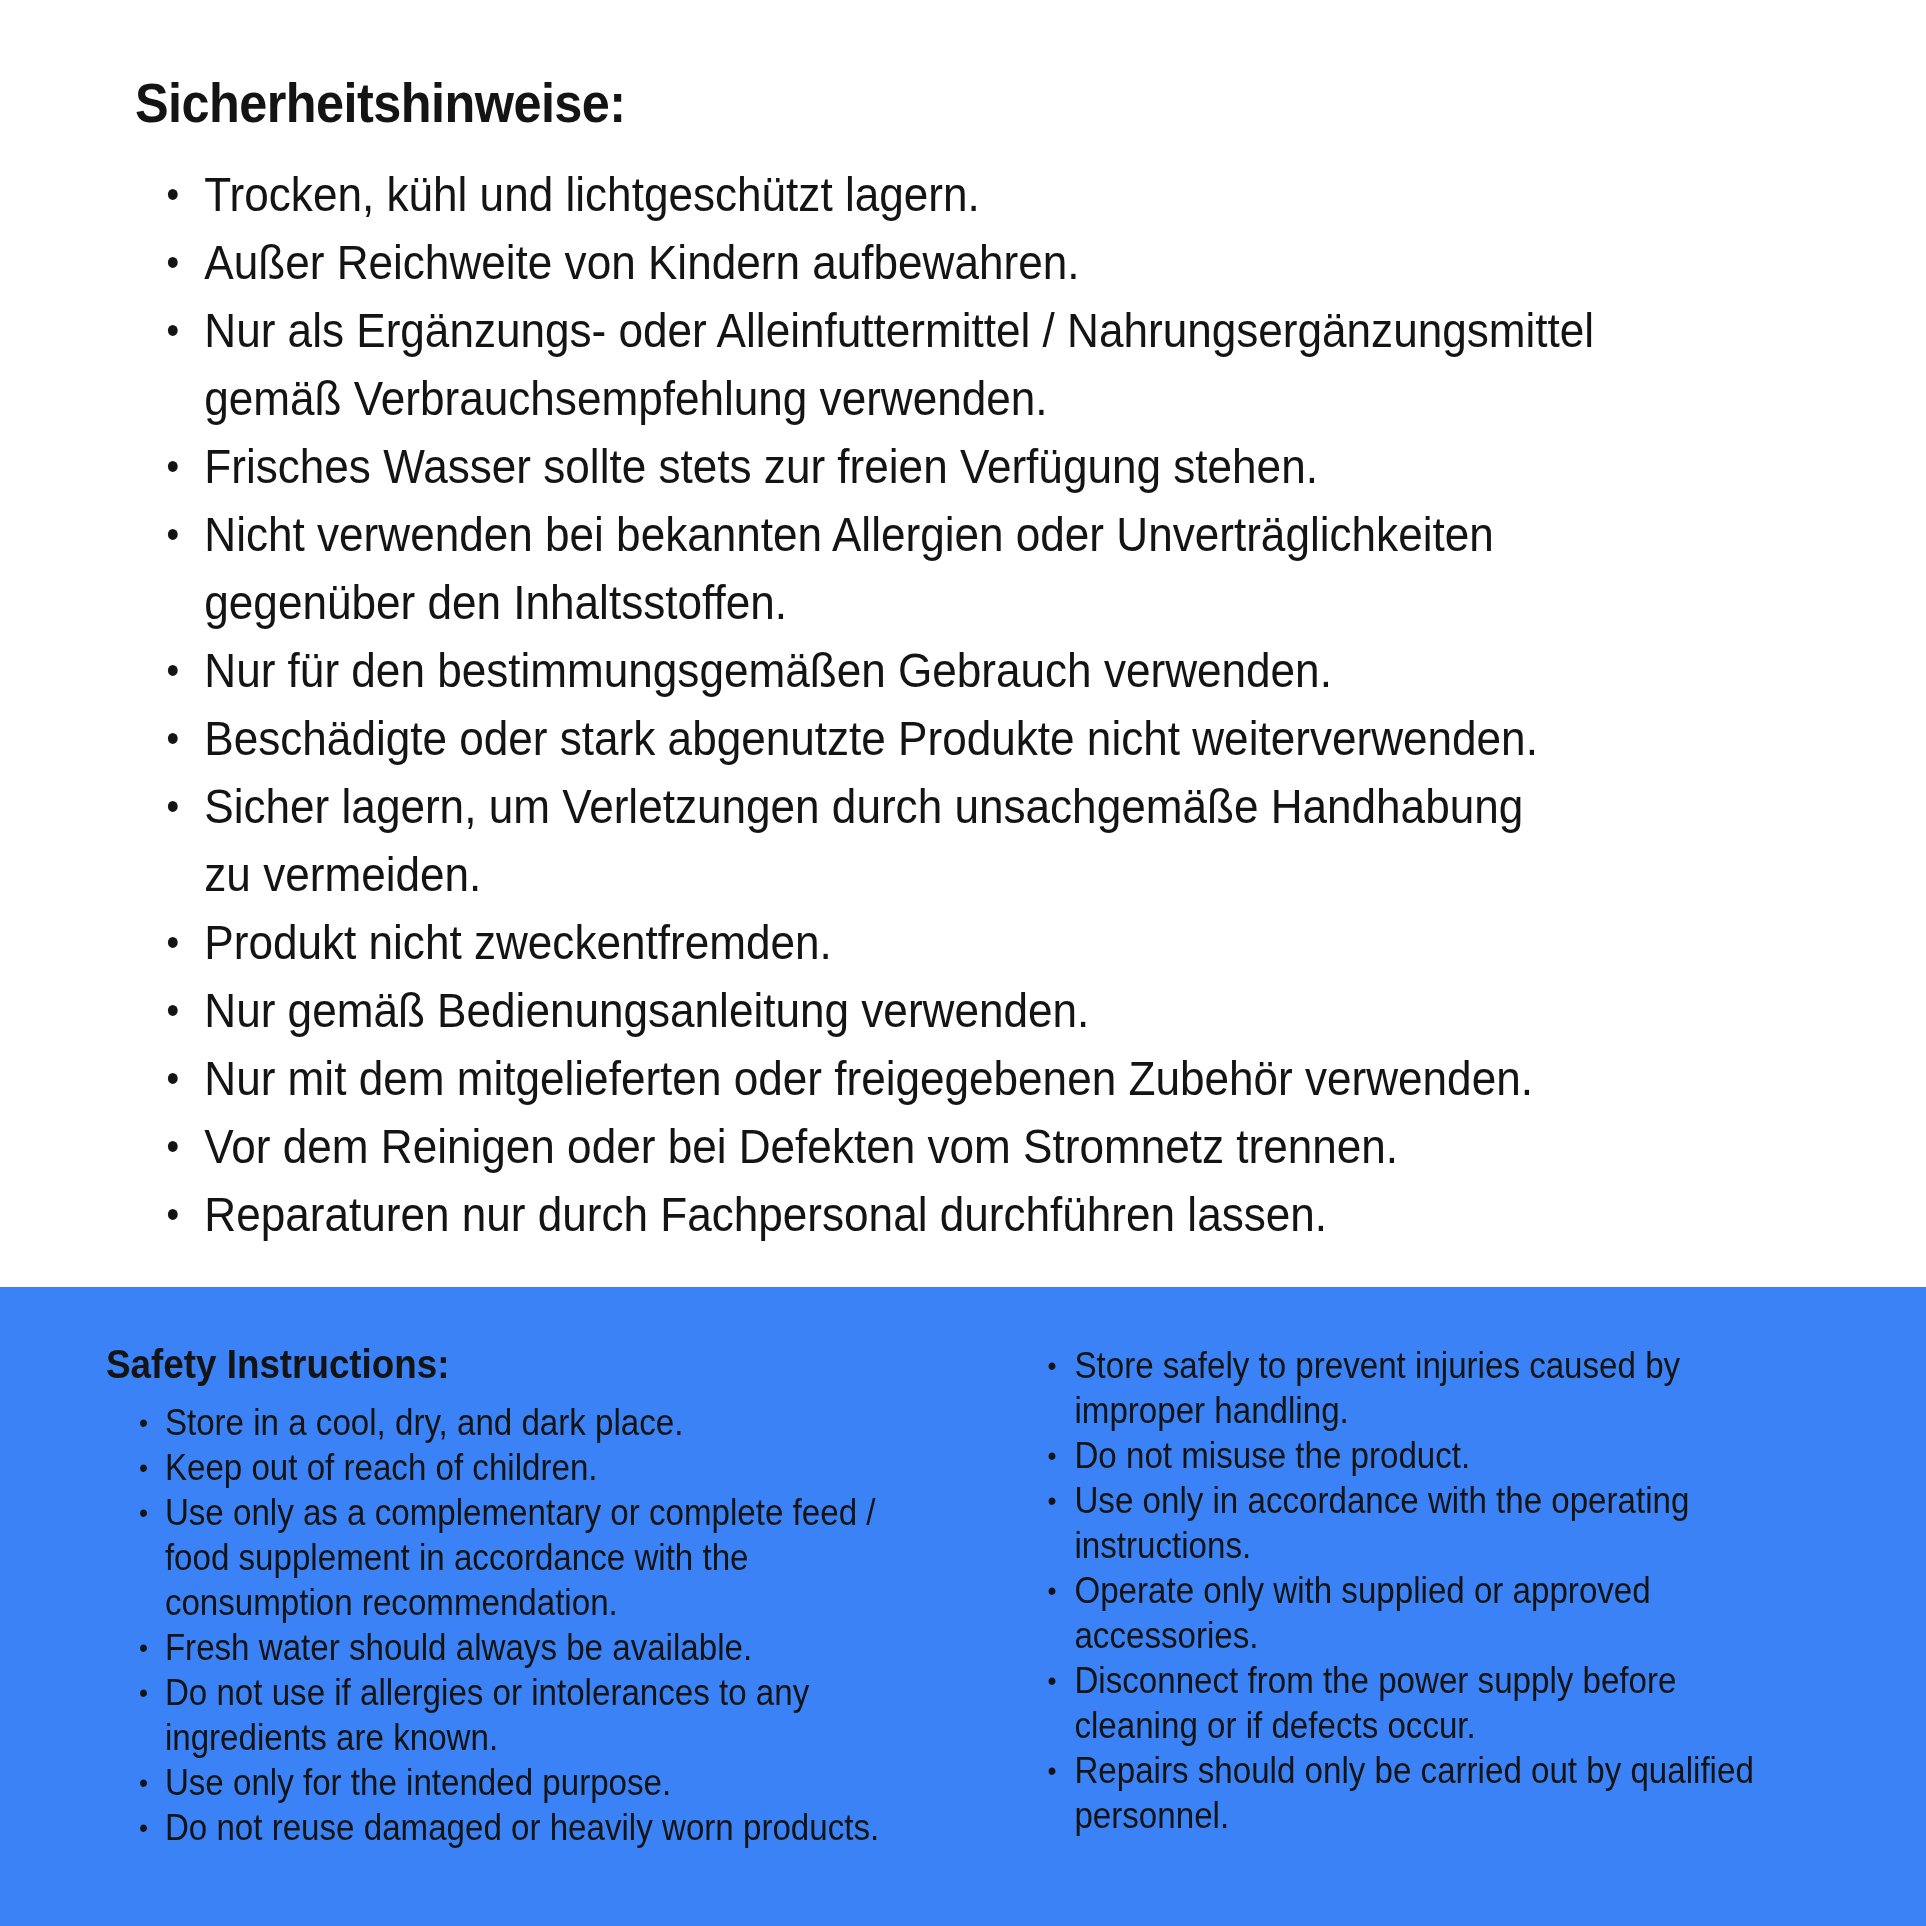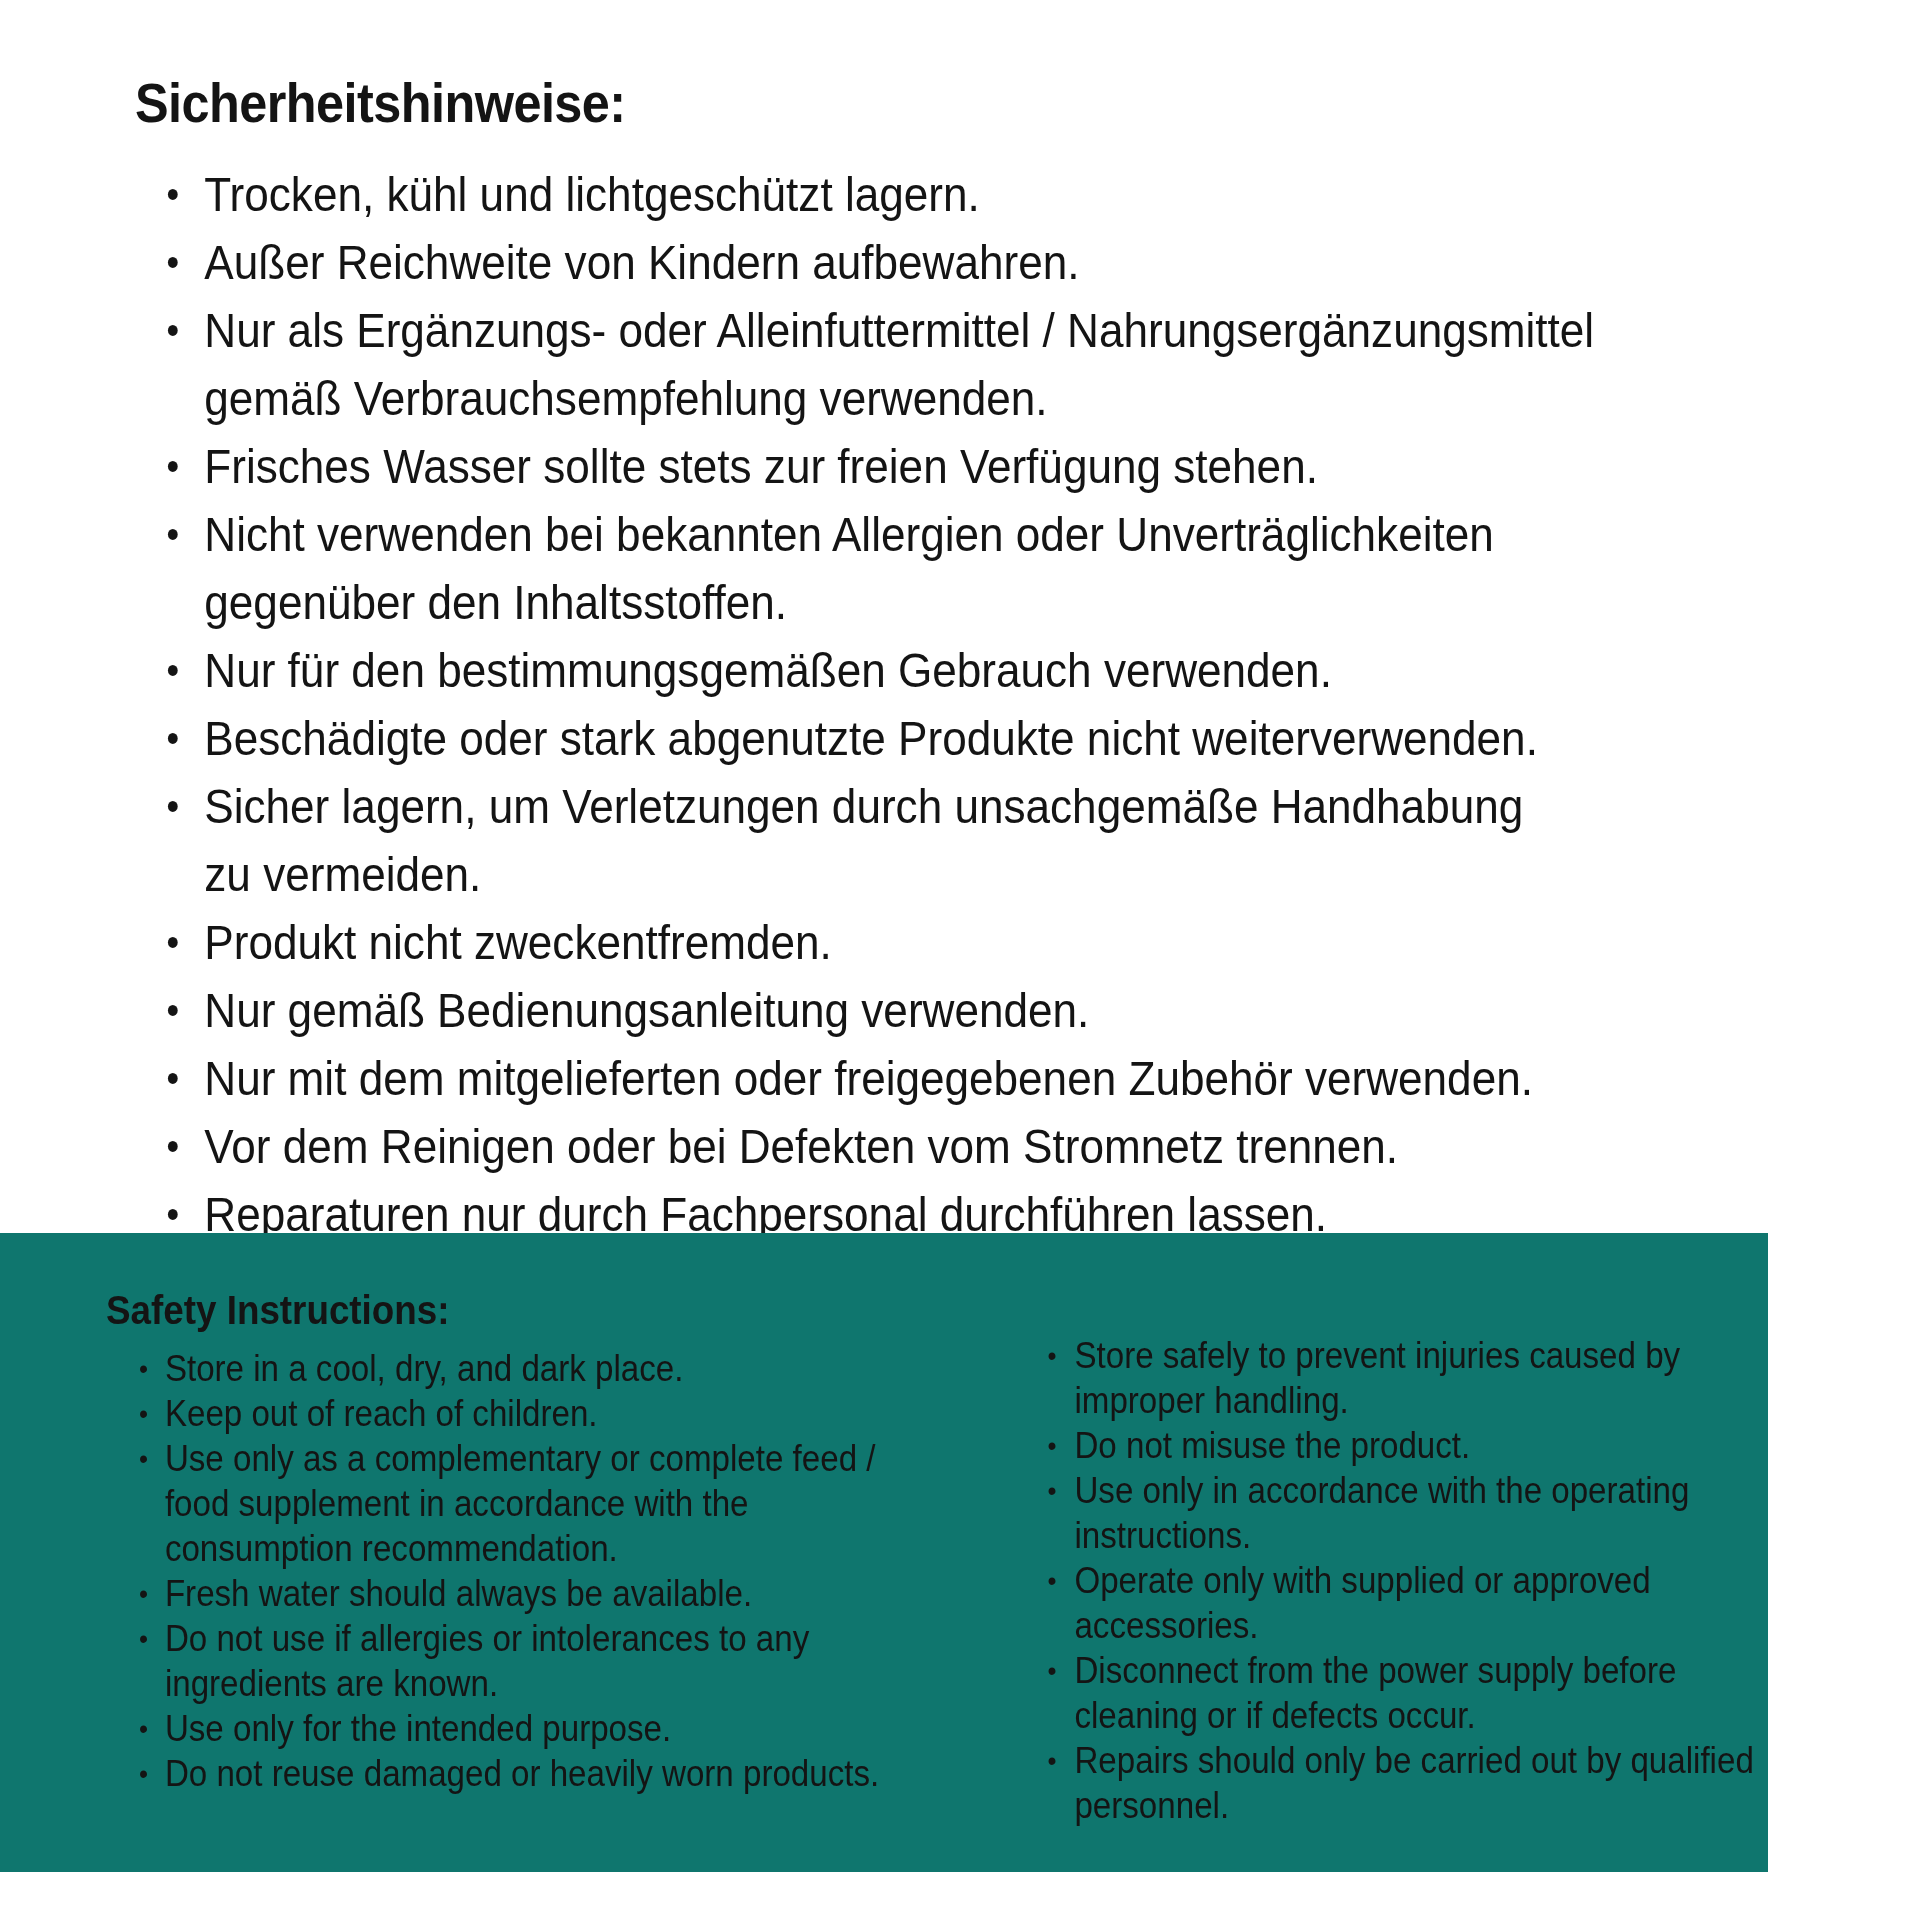--- a/index.html
+++ b/index.html
@@ -21,27 +21,27 @@
   .de-list { font-size:49px; line-height:68px; font-weight:400; }
   .de-list .item { position:relative; padding-left:77px; }
   .de-list .item::before {
     content:"\2022";
     position:absolute; left:35px; top:0;
     font-size:40px; line-height:68px;
   }
   .line { white-space:nowrap; }
   
   .en-panel {
-    position:absolute; top:1233px; left:0;
-    width:1768px; height:639px;
-    background:#0f766e;
+    position:absolute; top:1287px; left:0;
+    width:1926px; height:639px;
+    background:#3b82f6;
   }
   .en-col { position:absolute; top:56px; }
   .en-col.left  { left:106px;  width:912px; }
-  .en-col.right { left:1045px; width:860px;margin-top:44px; }
+  .en-col.right { left:1045px; width:860px; }
   .en-inner { transform:scaleX(0.92); transform-origin:left top; }
   .en-title {
     font-size:40px; font-weight:700; line-height:42px;
     margin:0 0 15.4px 0;
   }
   .en-list { font-size:36px; line-height:45px; font-weight:400; }
   .en-list .item { position:relative; }
   .en-col.left  .en-list .item { padding-left:64px; }
   .en-col.left  .en-list .item::before {
     content:"\2022"; position:absolute; left:36px; top:0;

